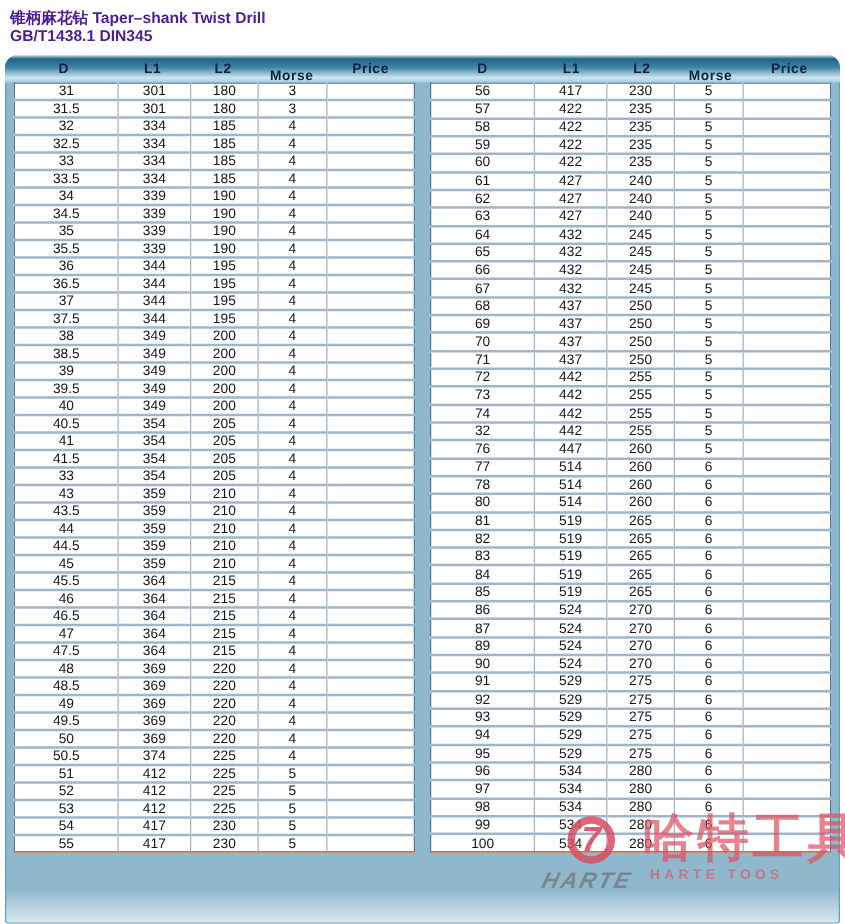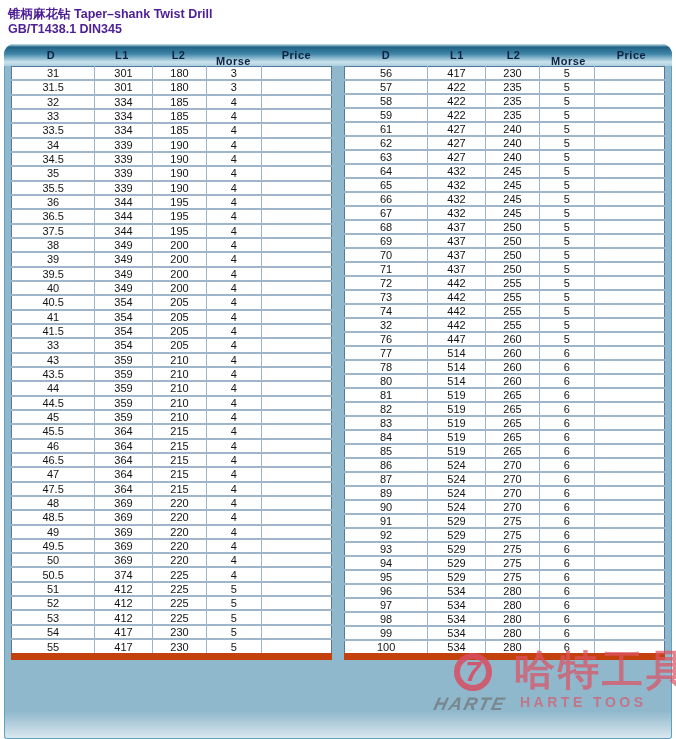--- a/index.html
+++ b/index.html
@@ -42,21 +42,21 @@
     flex: 1; border-collapse: collapse; table-layout: fixed;
     background: #ffffff; border: 1px solid #54789e;
   }
   table.spec td {
     height: 12.78px; padding: 0;
     text-align: center; vertical-align: middle;
     font-size: 11px; color: #141414;
     border-bottom: 2px solid #9fb5ca;
   }
   table.spec td + td { border-left: 1px solid #9db3c8; }
-  table.spec tr:last-child td { border-bottom: 7px solid #c2410c; }
+  table.spec tr:last-child td { border-bottom: 1px solid #c2410c; }
   table.spec td:nth-child(1) { width: 26%; }
   table.spec td:nth-child(2) { width: 18%; }
   table.spec td:nth-child(3) { width: 17%; }
   table.spec td:nth-child(4) { width: 17%; }
   table.spec td:nth-child(5) { width: 22%; }
   .watermark {
     position: absolute; left: 0; top: 0; width: 100%; height: 100%;
     pointer-events: none;
   }
   .wm-logo {
@@ -79,21 +79,21 @@
     letter-spacing: 2px;
   }
   .wm-cn {
     position: absolute; left: 510px; top: 604px;
     font-size: 41px; line-height: 44px; font-weight: bold;
     color: rgba(222, 82, 100, 0.72);
     letter-spacing: 3px; white-space: nowrap;
   }
   .wm-sub {
     position: absolute; left: 516px; top: 650px;
-    font-size: 14px; font-weight: bold;
+    font-size: 11px; font-weight: bold;
     color: rgba(222, 82, 100, 0.65);
     letter-spacing: 3.5px; white-space: nowrap;
   }
 </style>
 </head>
 <body>
 
 <div class="page">
   <div class="title">
     <div>锥柄麻花钻 Taper–shank Twist Drill</div>
@@ -136,20 +136,27 @@
               <td></td>
             </tr>
             <tr>
               <td>32</td>
               <td>334</td>
               <td>185</td>
               <td>4</td>
               <td></td>
             </tr>
             <tr>
+              <td>32.5</td>
+              <td>334</td>
+              <td>185</td>
+              <td>4</td>
+              <td></td>
+            </tr>
+            <tr>
               <td>33</td>
               <td>334</td>
               <td>185</td>
               <td>4</td>
               <td></td>
             </tr>
             <tr>
               <td>33.5</td>
               <td>334</td>
               <td>185</td>
@@ -192,28 +199,42 @@
               <td></td>
             </tr>
             <tr>
               <td>36.5</td>
               <td>344</td>
               <td>195</td>
               <td>4</td>
               <td></td>
             </tr>
             <tr>
+              <td>37</td>
+              <td>344</td>
+              <td>195</td>
+              <td>4</td>
+              <td></td>
+            </tr>
+            <tr>
               <td>37.5</td>
               <td>344</td>
               <td>195</td>
               <td>4</td>
               <td></td>
             </tr>
             <tr>
               <td>38</td>
+              <td>349</td>
+              <td>200</td>
+              <td>4</td>
+              <td></td>
+            </tr>
+            <tr>
+              <td>38.5</td>
               <td>349</td>
               <td>200</td>
               <td>4</td>
               <td></td>
             </tr>
             <tr>
               <td>39</td>
               <td>349</td>
               <td>200</td>
               <td>4</td>
@@ -428,20 +449,27 @@
             </tr>
             <tr>
               <td>58</td>
               <td>422</td>
               <td>235</td>
               <td>5</td>
               <td></td>
             </tr>
             <tr>
               <td>59</td>
+              <td>422</td>
+              <td>235</td>
+              <td>5</td>
+              <td></td>
+            </tr>
+            <tr>
+              <td>60</td>
               <td>422</td>
               <td>235</td>
               <td>5</td>
               <td></td>
             </tr>
             <tr>
               <td>61</td>
               <td>427</td>
               <td>240</td>
               <td>5</td>

